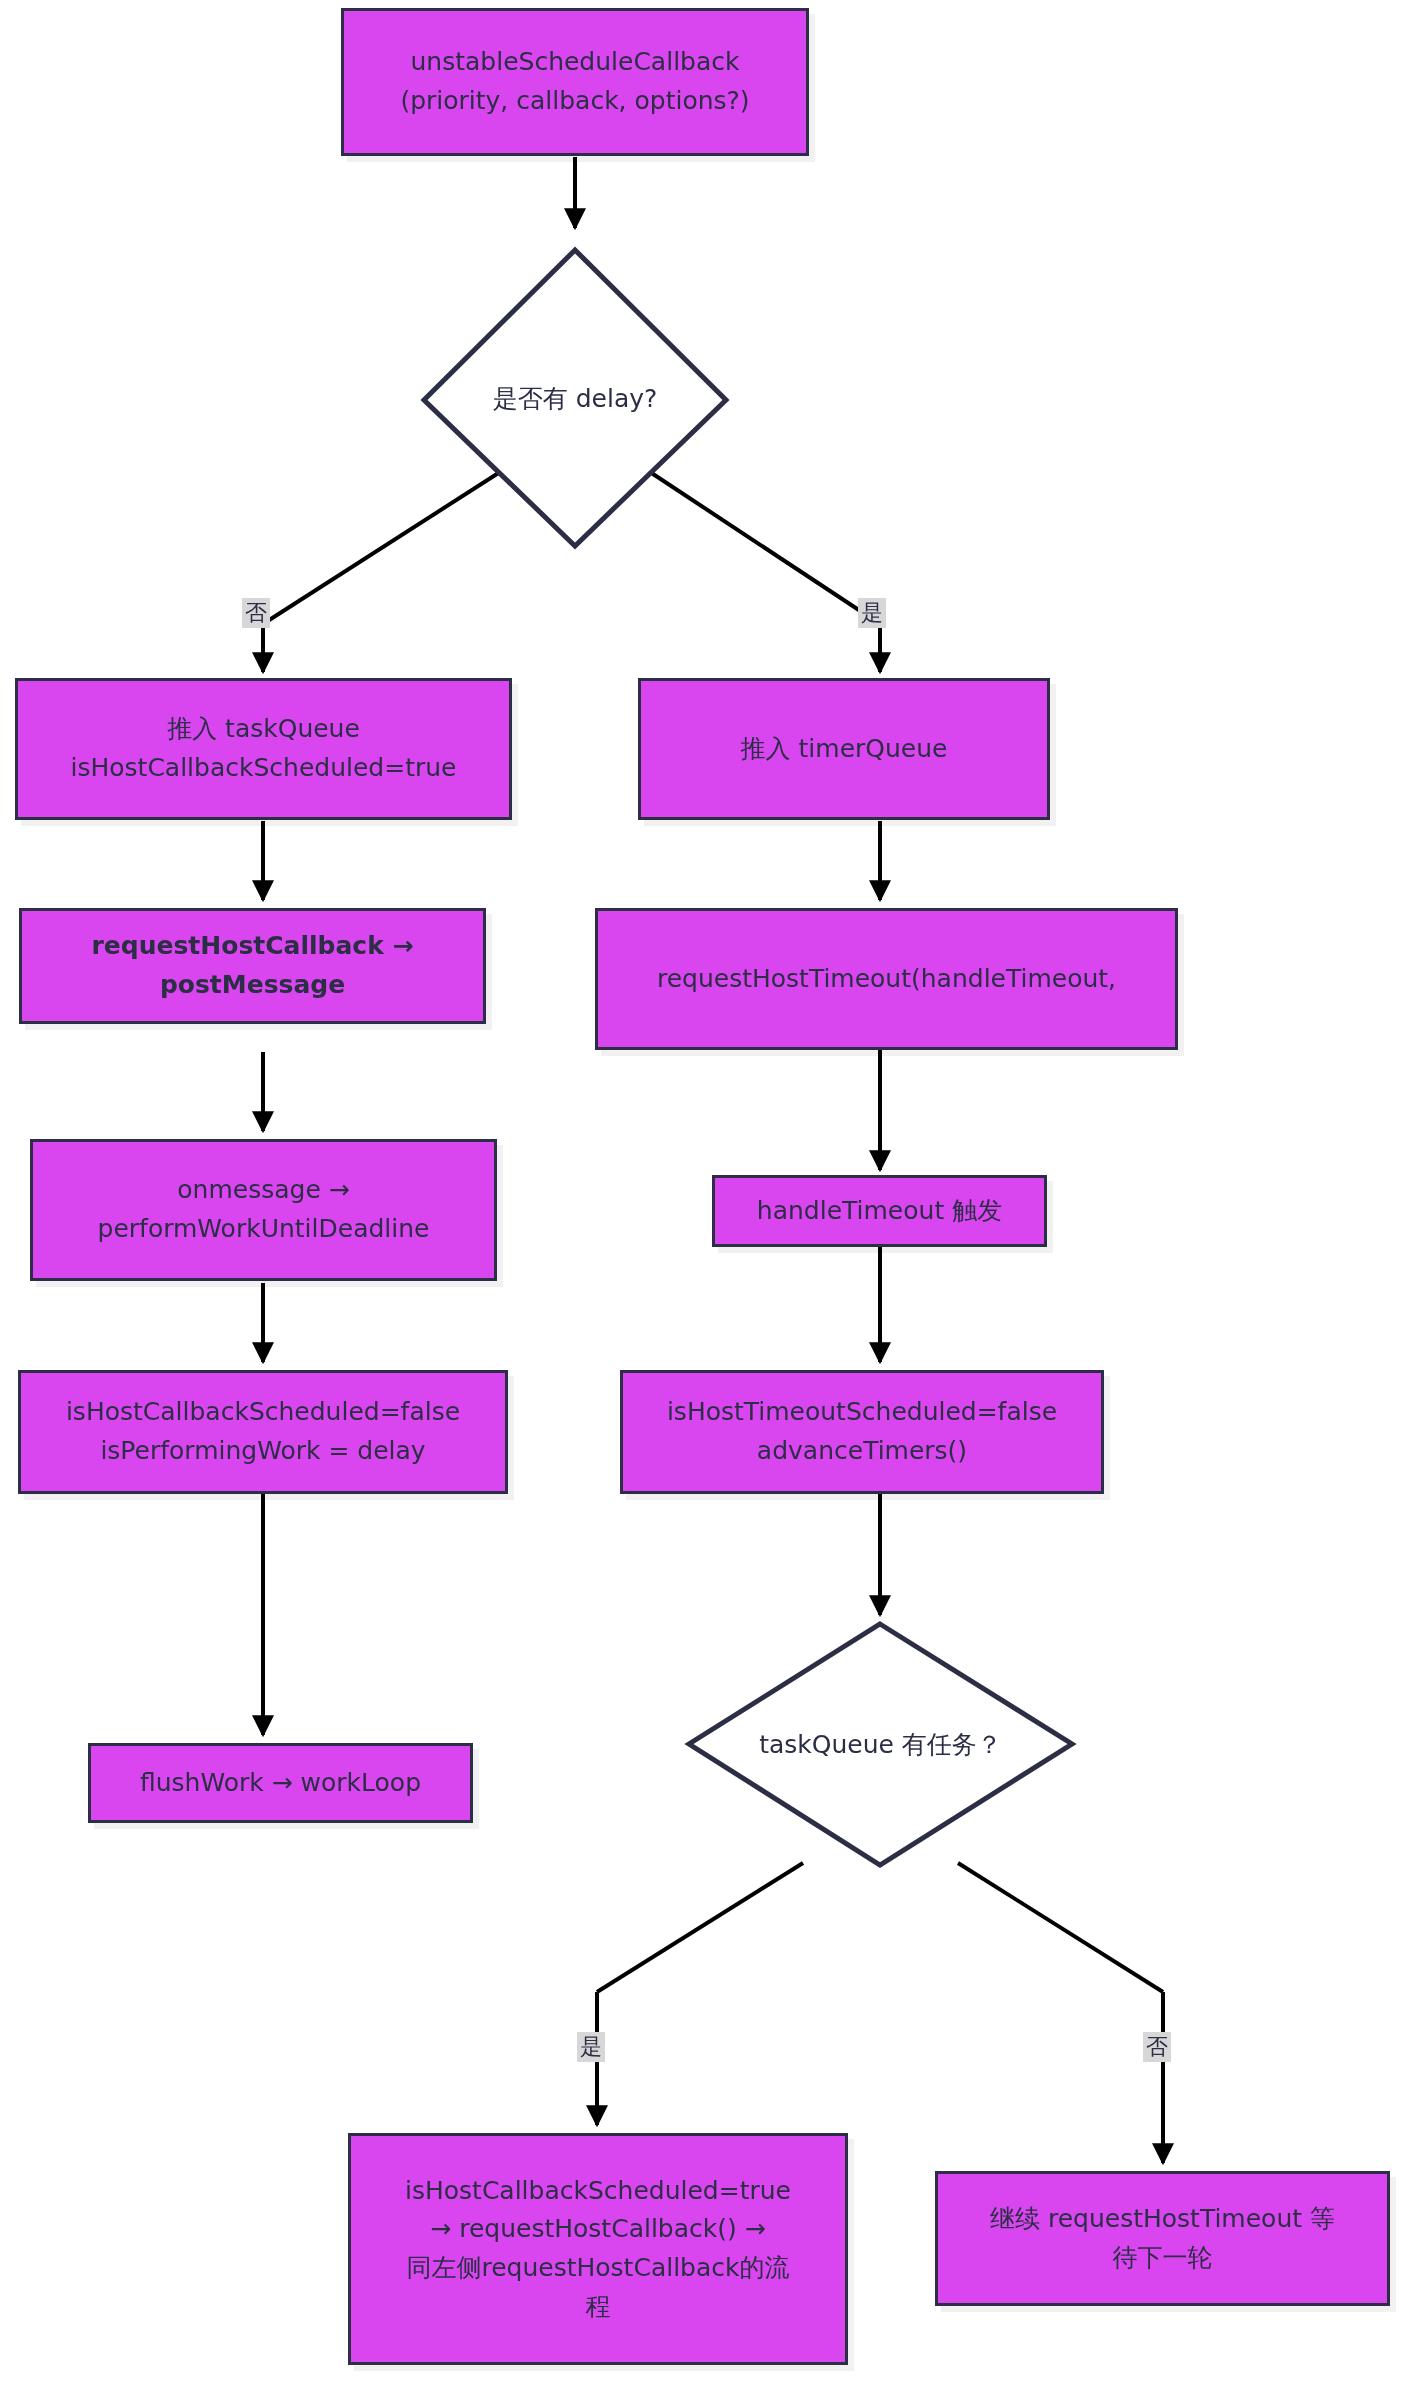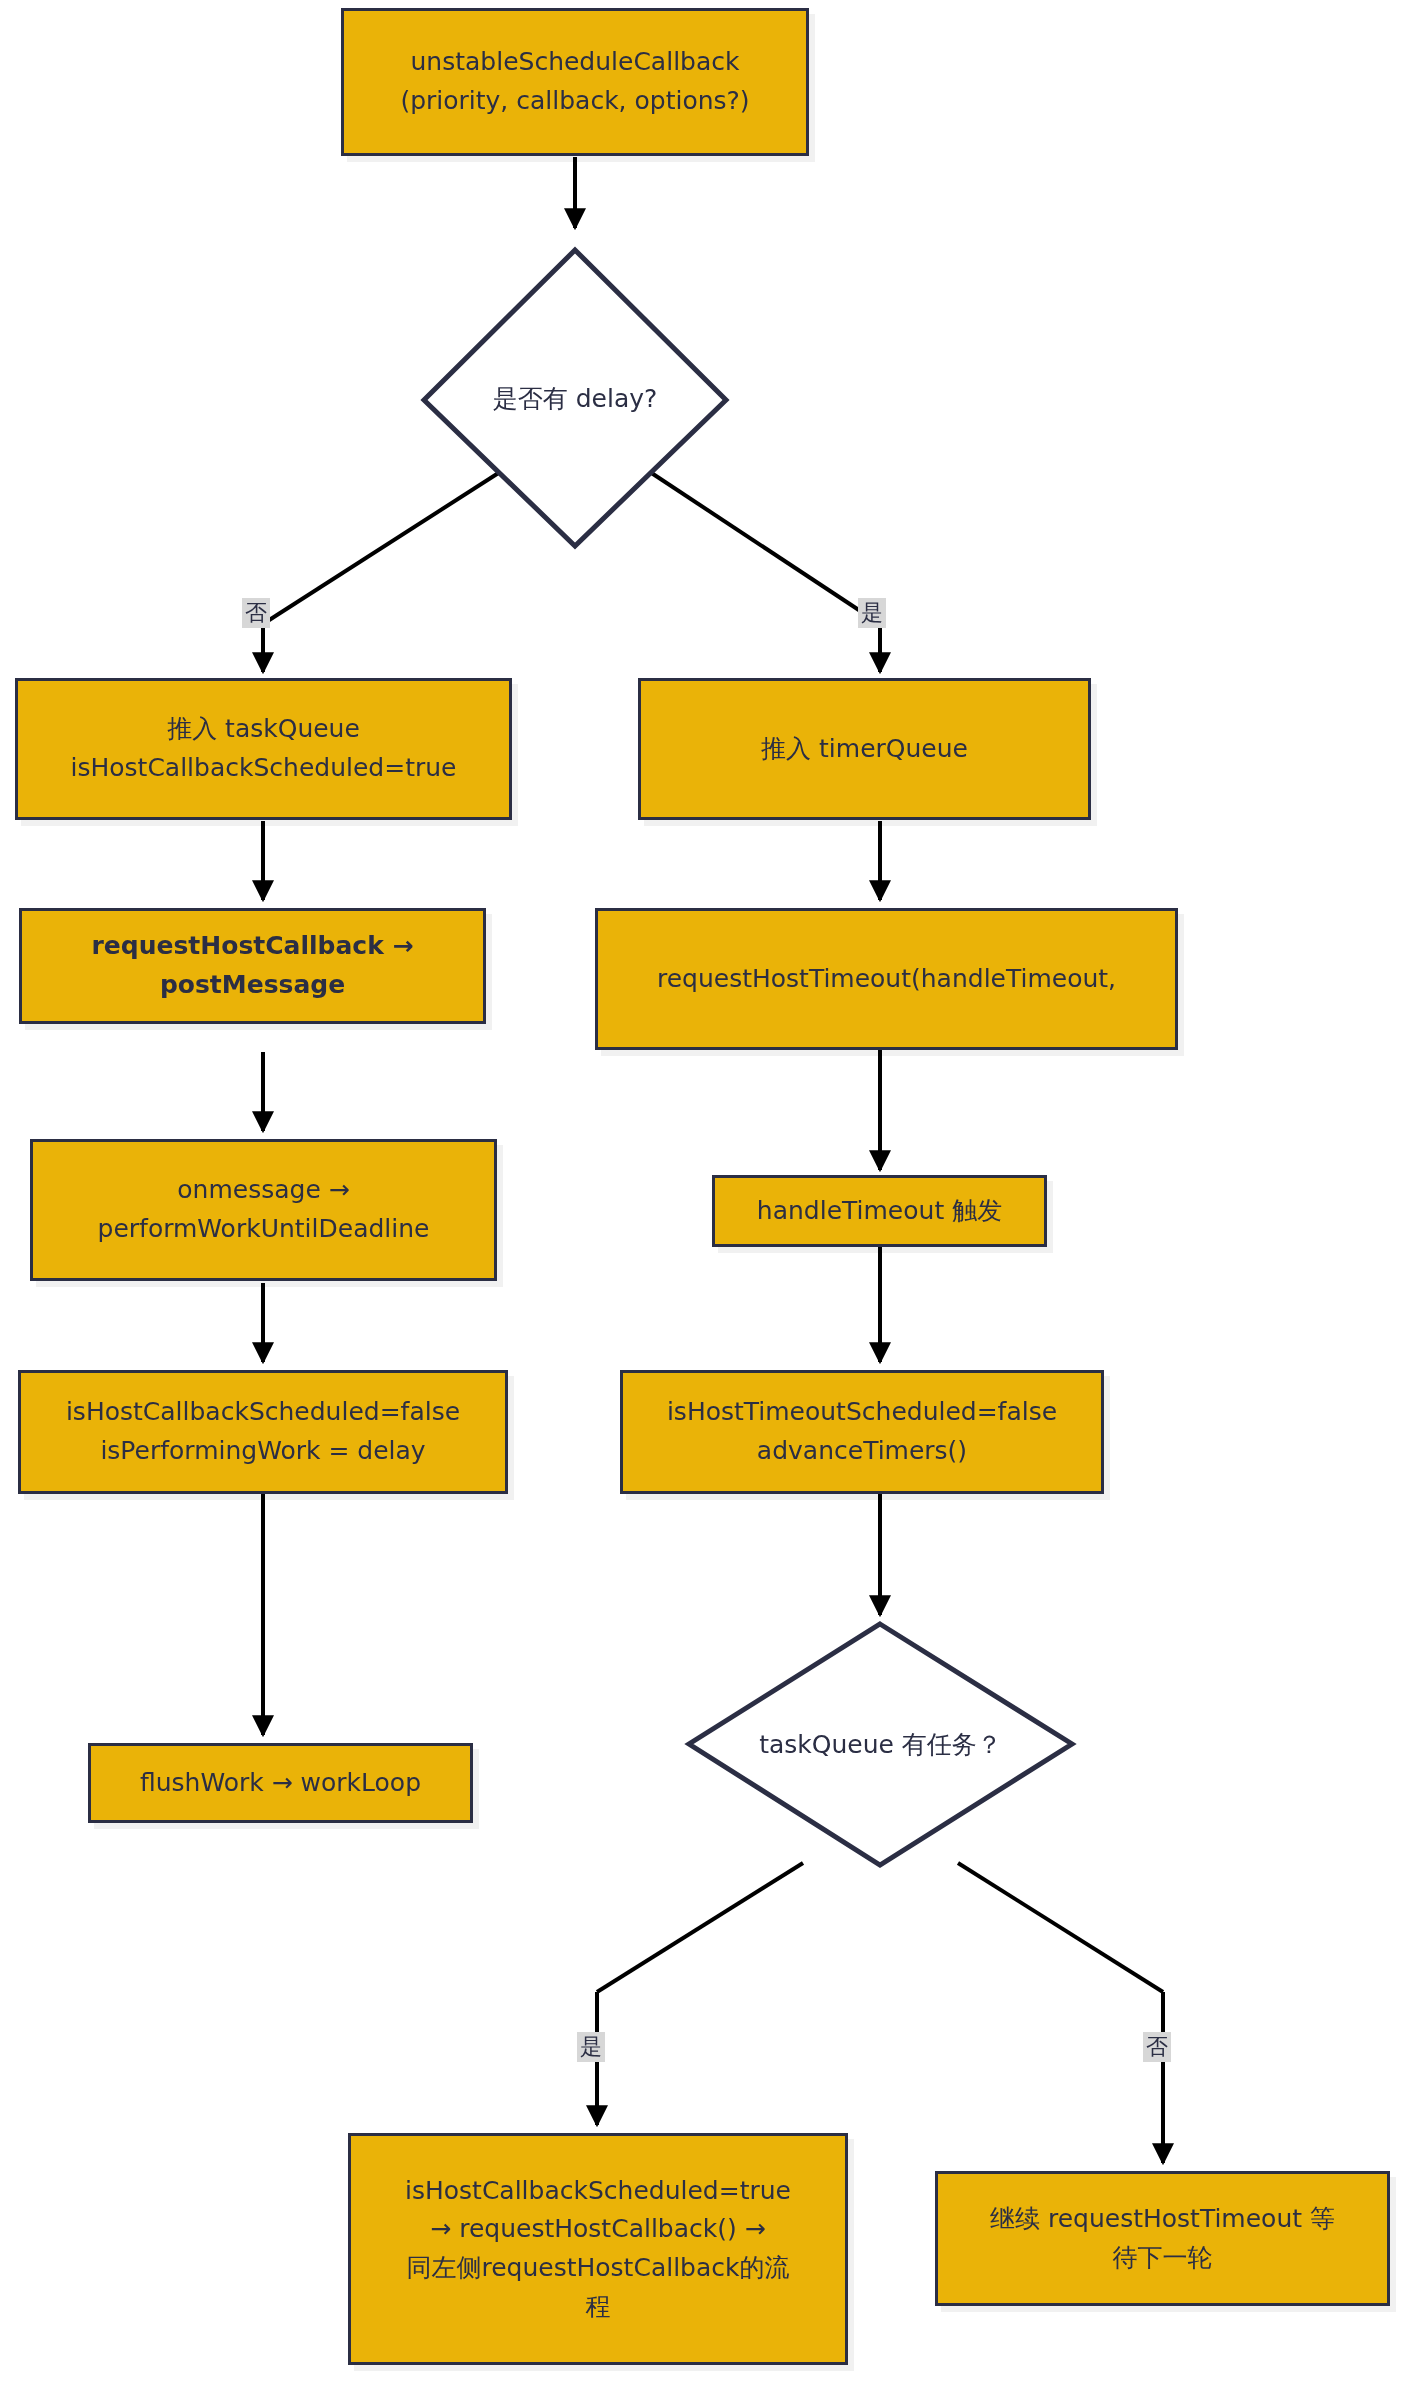--- a/index.html
+++ b/index.html
@@ -23,21 +23,21 @@
   svg.edges {
     position: absolute;
     left: 0; top: 0;
     width: 1427px;
     height: 2381px;
     pointer-events: none;
   }
   .node {
     position: absolute;
     box-sizing: border-box;
-    background: #eab308;
+    background: #d946ef;
     border: 3px solid #2b2e44;
     color: #2b2e44;
     display: flex;
     align-items: center;
     justify-content: center;
     text-align: center;
     line-height: 1.55;
     font-size: 25px;
     padding: 4px 10px;
     box-shadow: 6px 6px 0 0 rgba(0,0,0,0.055);
@@ -145,21 +145,21 @@
     <span>是</span>
   </div>
 
   <div class="node" style="left:15px; top:678px; width:497px; height:142px;">
     <span>
       <span>推入 taskQueue</span>
       <span>isHostCallbackScheduled=true</span>
     </span>
   </div>
 
-  <div class="node" style="left:638px; top:678px; width:453px; height:142px;">
+  <div class="node" style="left:638px; top:678px; width:412px; height:142px;">
     <span>
       <span>推入 timerQueue</span>
     </span>
   </div>
 
   <div class="node" style="left:19px; top:908px; width:467px; height:116px;font-weight:bold;">
     <span>
       <span>requestHostCallback →</span>
       <span>postMessage</span>
     </span>

